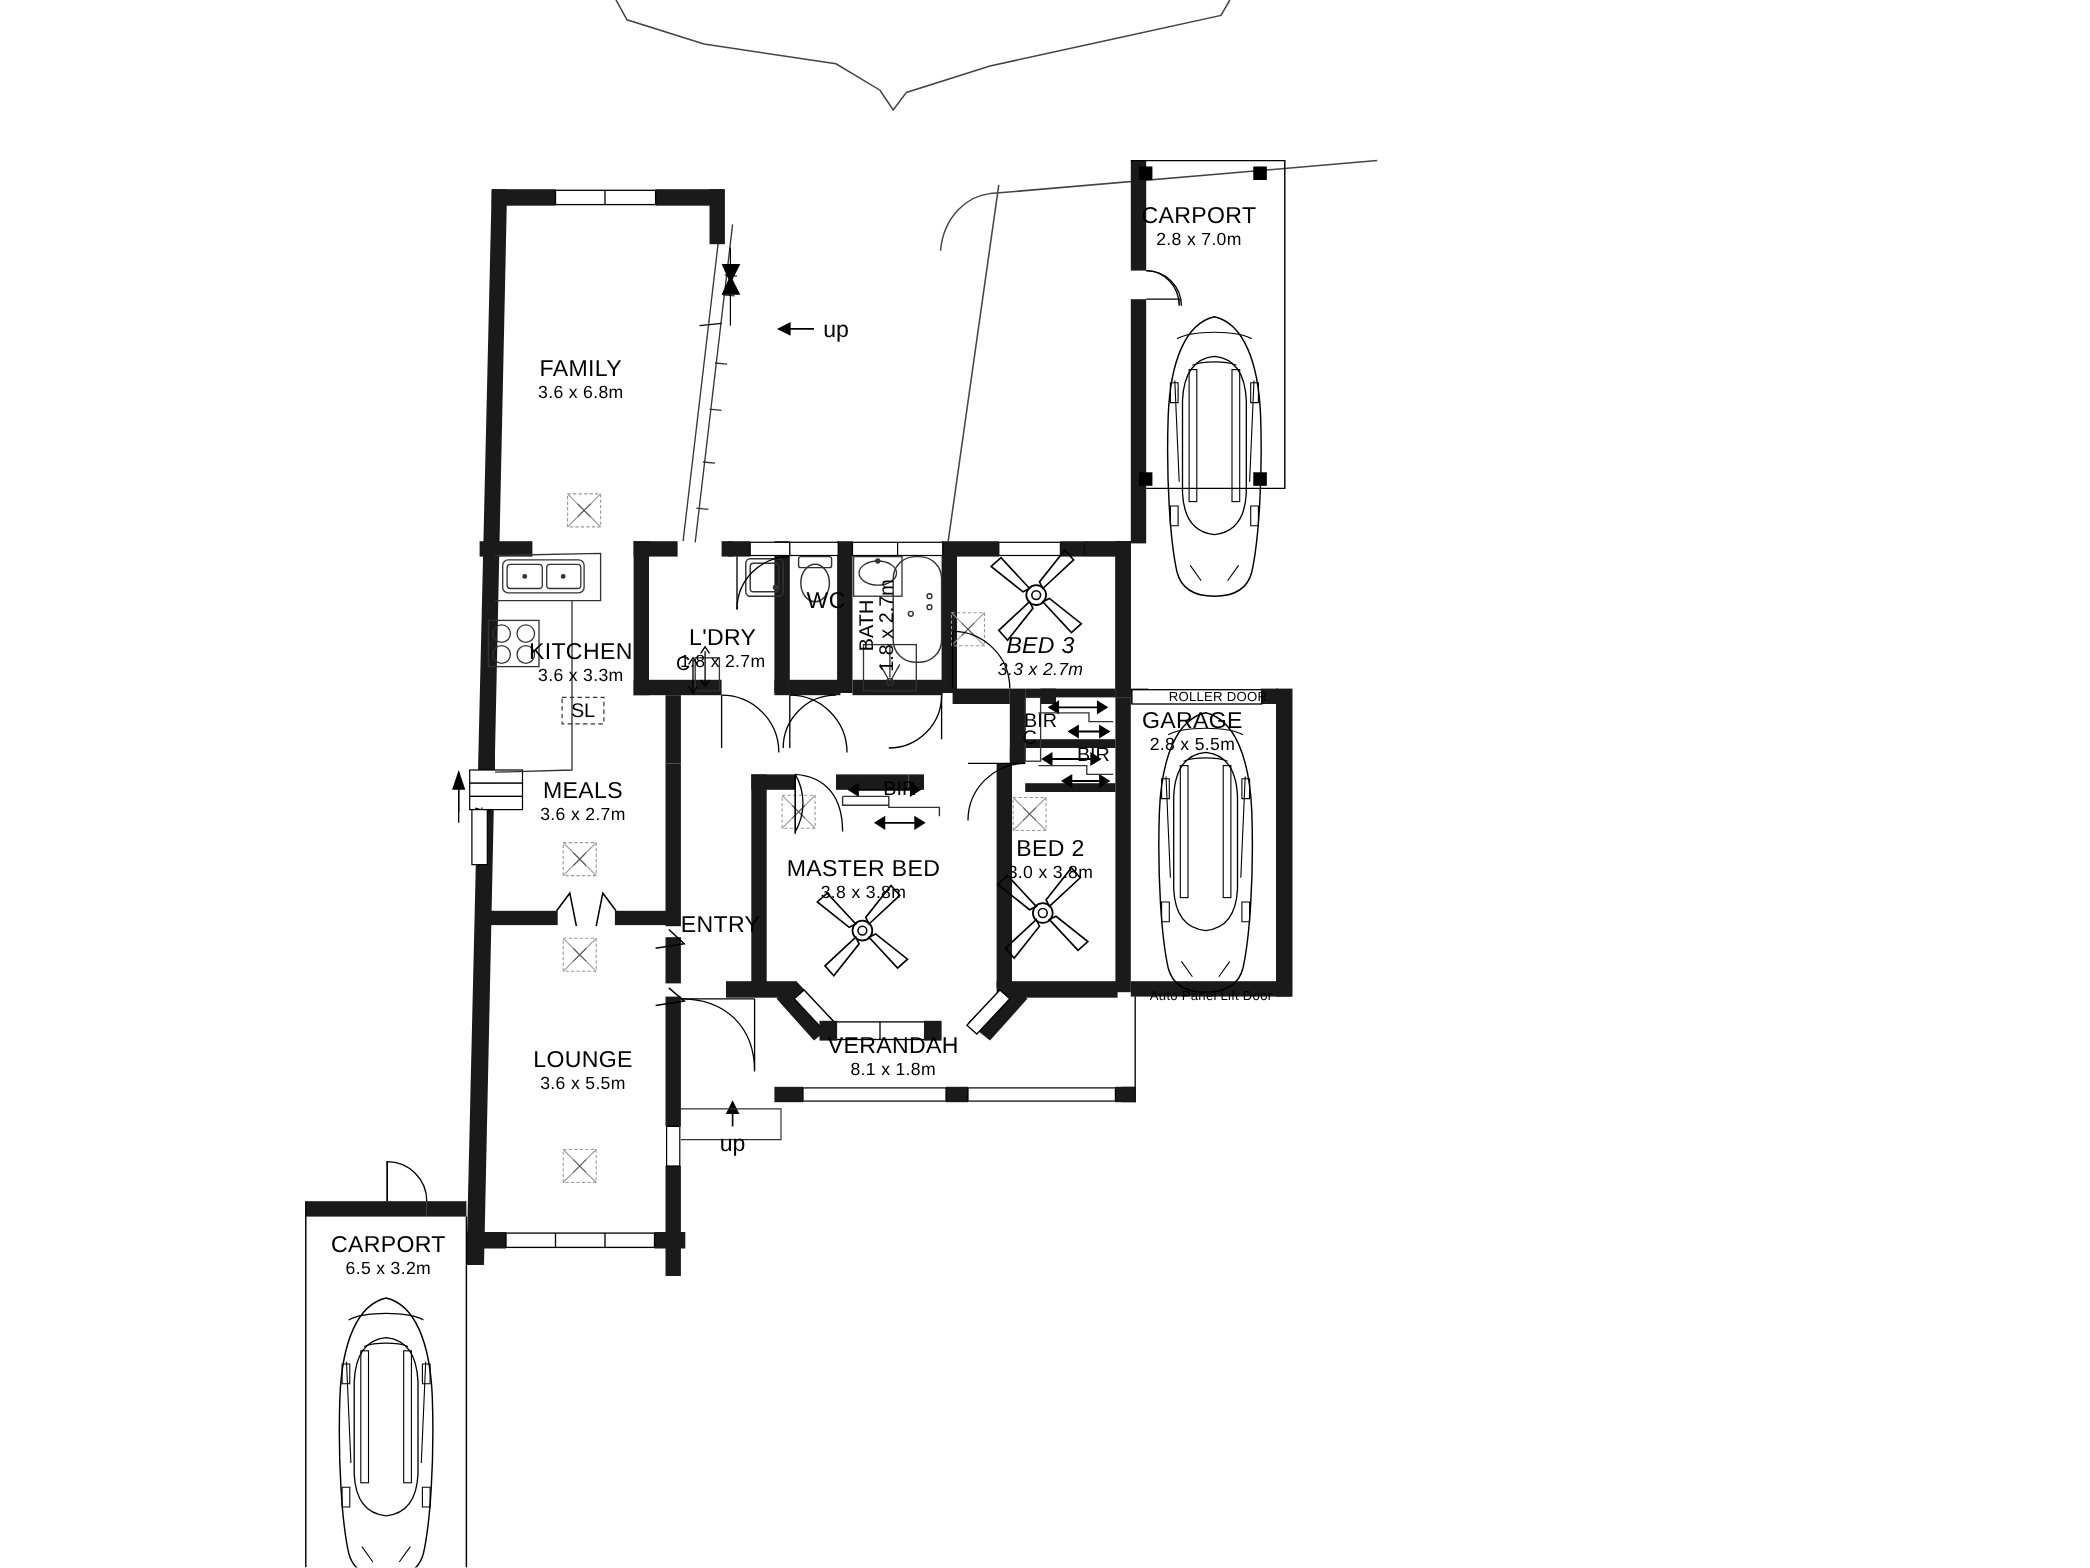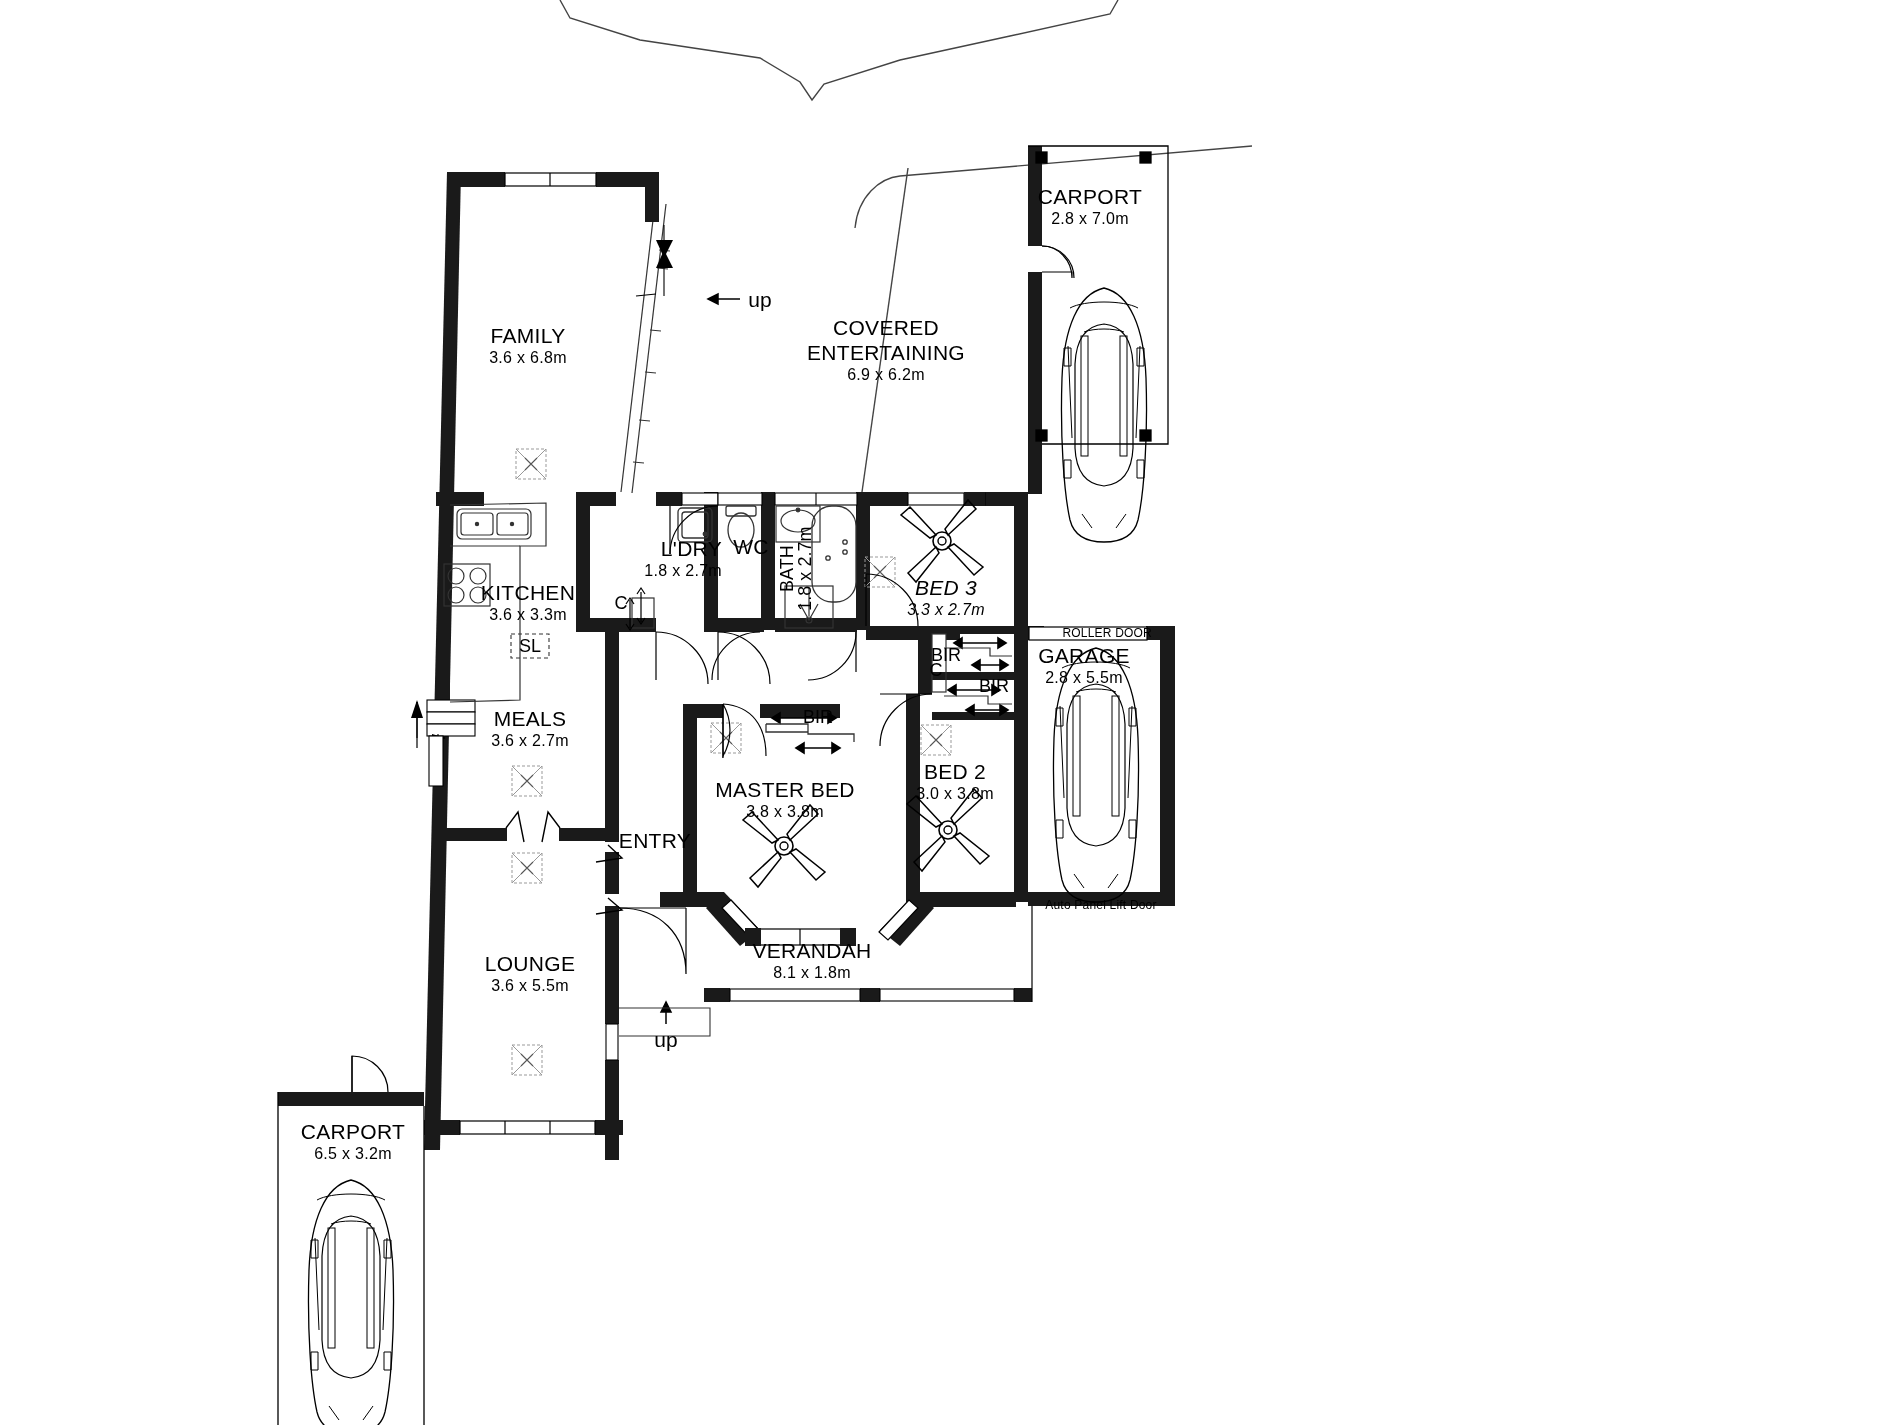--- a/index.html
+++ b/index.html
@@ -441,37 +441,32 @@
   <g fill="none" stroke="#000" stroke-width="1.2">
     <path d="M 1032 906 L 1032 1002"></path>
   </g>
 </svg>
 
 <div class="lbl rname" style="left:468px;top:324px;width:120px;">
   <div>FAMILY</div>
   <div class="rdim">3.6 x 6.8m</div>
 </div>
 
-<div class="lbl rname" style="left:786px;top:316px;width:200px;">
-  <div>COVERED</div>
-  <div>ENTERTAINING</div>
-  <div class="rdim">6.9 x 6.2m</div>
-</div>
 
 <div class="lbl rname" style="left:1000px;top:185px;width:180px;">
   <div>CARPORT</div>
   <div class="rdim">2.8 x 7.0m</div>
 </div>
 
 <div class="lbl rname" style="left:466px;top:581px;width:124px;">
   <div>KITCHEN</div>
   <div class="rdim">3.6 x 3.3m</div>
 </div>
 
-<div class="lbl rname" style="left:592px;top:537px;width:130px;text-align:right;">
+<div class="lbl rname" style="left:592px;top:568px;width:130px;">
   <div>L'DRY</div>
   <div class="rdim">1.8 x 2.7m</div>
 </div>
 
 <div class="lbl rname" style="left:716px;top:535px;width:70px;">
   <div>WC</div>
 </div>
 
 <div class="lbl small vert" style="left:742px;top:558px;width:92px;">
   <span>BATH</span>

